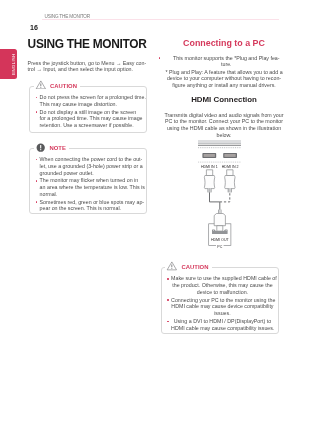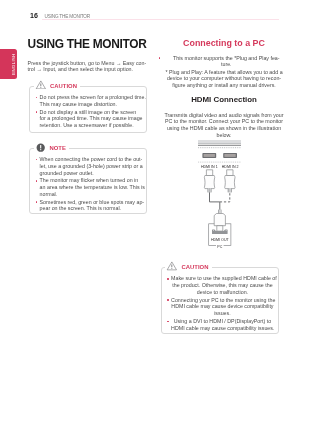--- a/index.html
+++ b/index.html
@@ -9,21 +9,21 @@
 
   
   .lang-tab{position:absolute;left:-4px;top:49.1px;width:20.6px;height:30.3px;background:#d4355a;
             border-radius:0 2.5px 2.5px 0;}
   .lang-tab span{position:absolute;left:17.0px;top:15.3px;
                  transform:translate(-50%,-50%) rotate(-90deg);
                  color:#fff;font-size:4.3px;letter-spacing:.4px;white-space:nowrap;font-weight:400;}
 
   
   .hdr{position:absolute;left:28px;top:8px;width:262px;height:12px;}
-  .hdr .pg{position:absolute;left:2px;top:4px;font-size:7.1px;font-weight:bold;color:#1a1a1a;
+  .hdr .pg{position:absolute;left:2px;top:16px;font-size:7.1px;font-weight:bold;color:#1a1a1a;
            line-height:8px;}
   .hdr .ttl{position:absolute;left:16.5px;top:5.6px;font-size:4.7px;color:#7a7a7a;
             letter-spacing:-.2px;line-height:6px;}
   .hdr .rule{position:absolute;left:14.1px;top:10.5px;width:236.6px;height:1.2px;background:#fbe1e9;}
 
   
   .col-l{position:absolute;left:27.6px;top:38.3px;width:119px;}
   .col-r{position:absolute;left:158px;top:38.2px;width:132px;text-align:center;}
 
   h1.page-title{margin:0;font-size:11.9px;font-weight:bold;color:#1a1a1a;letter-spacing:-.3px;

